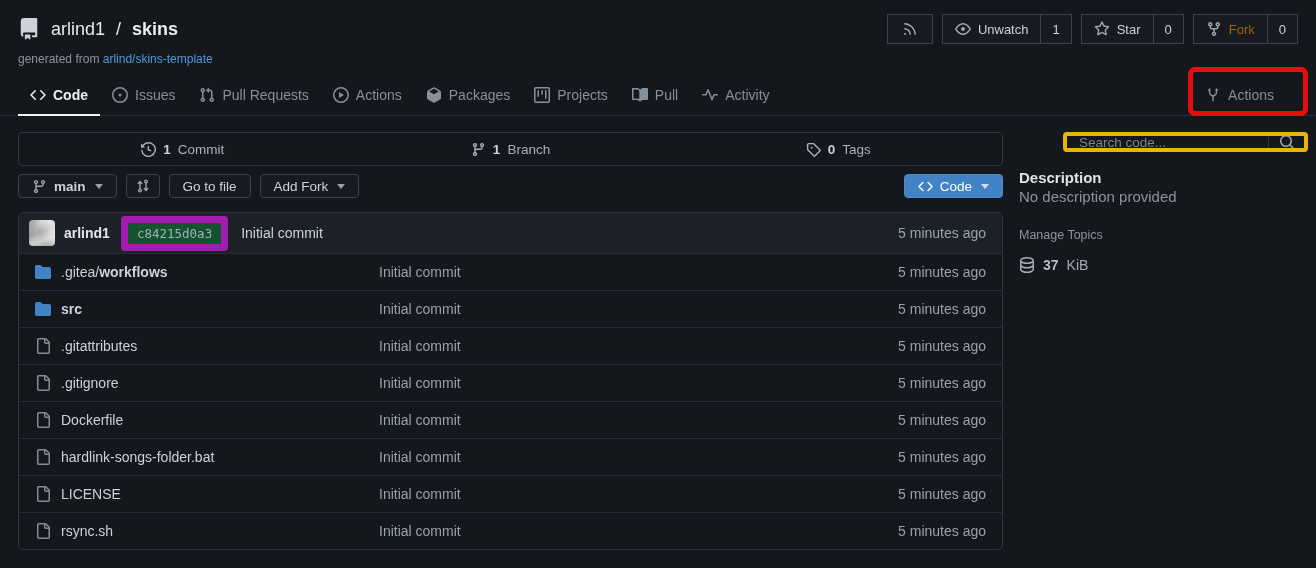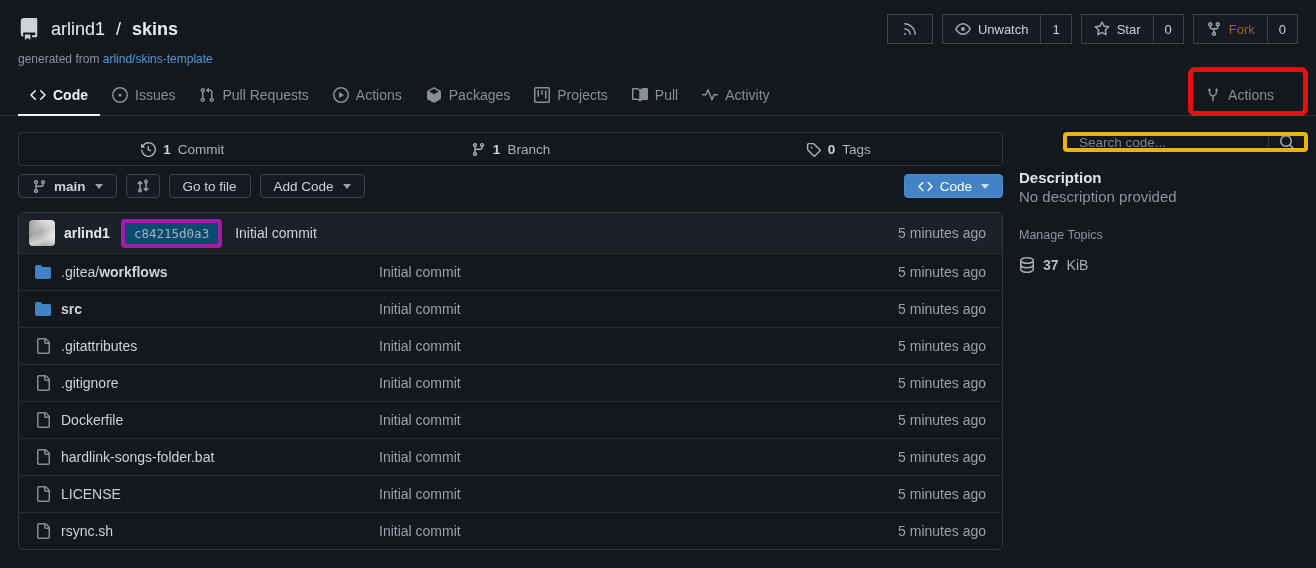--- a/index.html
+++ b/index.html
@@ -65,21 +65,21 @@
   
   .file-table { margin-top:14px; border:1px solid #2f363e; border-radius:5px; overflow:hidden; }
   .commit-row { display:flex; align-items:center; height:40px; background:#1b2127; padding:0 16px 0 10px; font-size:14px; }
   .avatar { width:26px; height:26px; border-radius:4px; flex:none;
     background:
       linear-gradient(115deg, rgba(0,0,0,.20) 8%, rgba(0,0,0,0) 32%),
       linear-gradient(250deg, rgba(255,255,255,.55) 18%, rgba(255,255,255,0) 55%),
       linear-gradient(160deg, #dcdcdc 0%, #a9a9ab 45%, #d0d0d0 72%, #909092 100%);
     cursor:pointer; }
   .commit-author { font-weight:700; color:#e2e6ea; margin-left:9px; cursor:pointer; }
-  .commit-sha { margin-left:11px; font-family:"DejaVu Sans Mono", monospace; font-size:12.5px; color:#9fb0bd; background:#0c4a6e; border:4px solid #a21caf; border-radius:4px; padding:3px 9px; cursor:pointer; }
+  .commit-sha { margin-left:11px; font-family:"DejaVu Sans Mono", monospace; font-size:12.5px; color:#9fb0bd; background:#14532d; border:7px solid #a21caf; border-radius:4px; padding:3px 9px; cursor:pointer; }
   .commit-msg { margin-left:13px; color:#ccd2d8; cursor:pointer; }
   .commit-time { margin-left:auto; color:#9aa2aa; }
 
   .file-row { display:grid; grid-template-columns:344px 1fr auto; align-items:center; height:37px; padding:0 16px; border-top:1px solid #262c33; font-size:14px; }
   .fname { display:flex; align-items:center; gap:10px; min-width:0; cursor:pointer; }
   .fname .name { color:#ccd2d8; white-space:nowrap; }
   .fname .prefix { color:#ccd2d8; font-weight:400; }
   .row-folder .name { font-weight:700; }
   .folder-icon { color:#4183c4; }
   .file-icon { color:#848c94; }
@@ -293,21 +293,21 @@
               <circle cx="5" cy="12.6" r="1.3"></circle>
               <path d="M11 5v7.4M11 12.4l-1.8-1.8M11 12.4l1.8-1.8"></path>
               <circle cx="11" cy="3.4" r="1.3"></circle>
             </svg>
         </span>
       </div>
       <div class="btn">
         <span>Go to file</span>
       </div>
       <div class="btn">
-        <span>Add Code</span>
+        <span>Add Fork</span>
         <span class="caret"></span>
       </div>
       <div class="btn btn-code">
         <span class="gicon">
           <svg width="15" height="15" viewBox="0 0 16 16" fill="currentColor">
               <path d="M4.72 3.22a.75.75 0 011.06 1.06L2.06 8l3.72 3.72a.75.75 0 11-1.06 1.06L.47 8.53a.75.75 0 010-1.06l4.25-4.25zm6.56 0a.75.75 0 10-1.06 1.06L13.94 8l-3.72 3.72a.75.75 0 101.06 1.06l4.25-4.25a.75.75 0 000-1.06l-4.25-4.25z"></path>
             </svg>
         </span>
         <span>Code</span>
         <span class="caret"></span>

